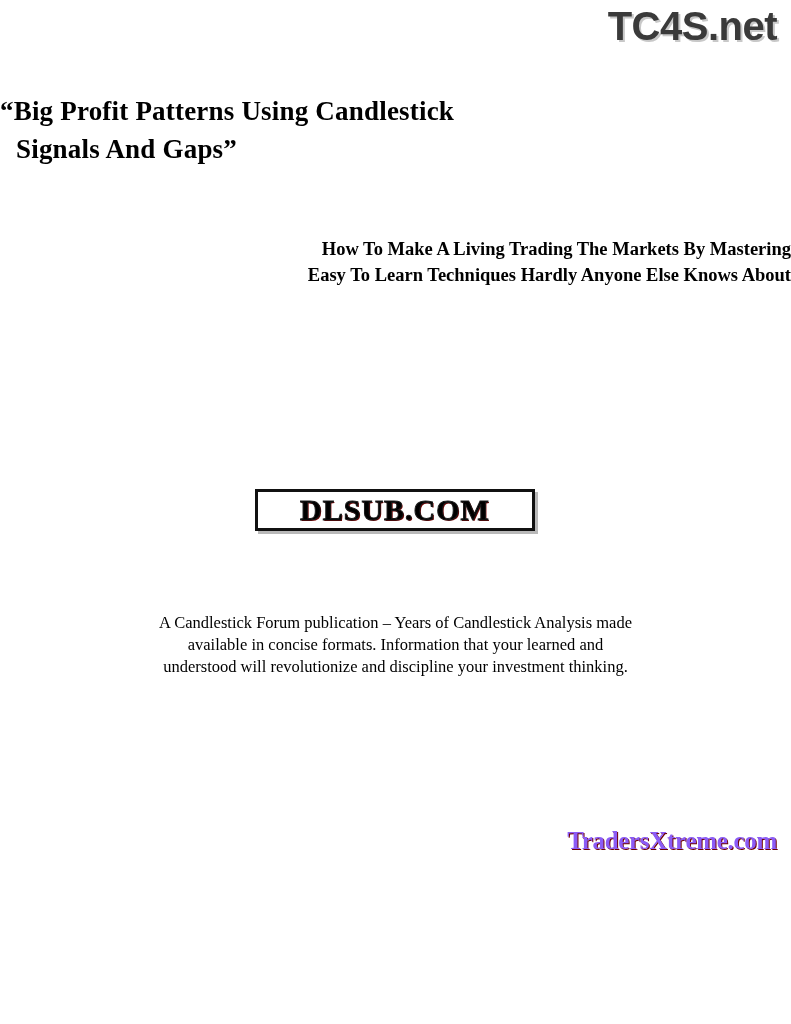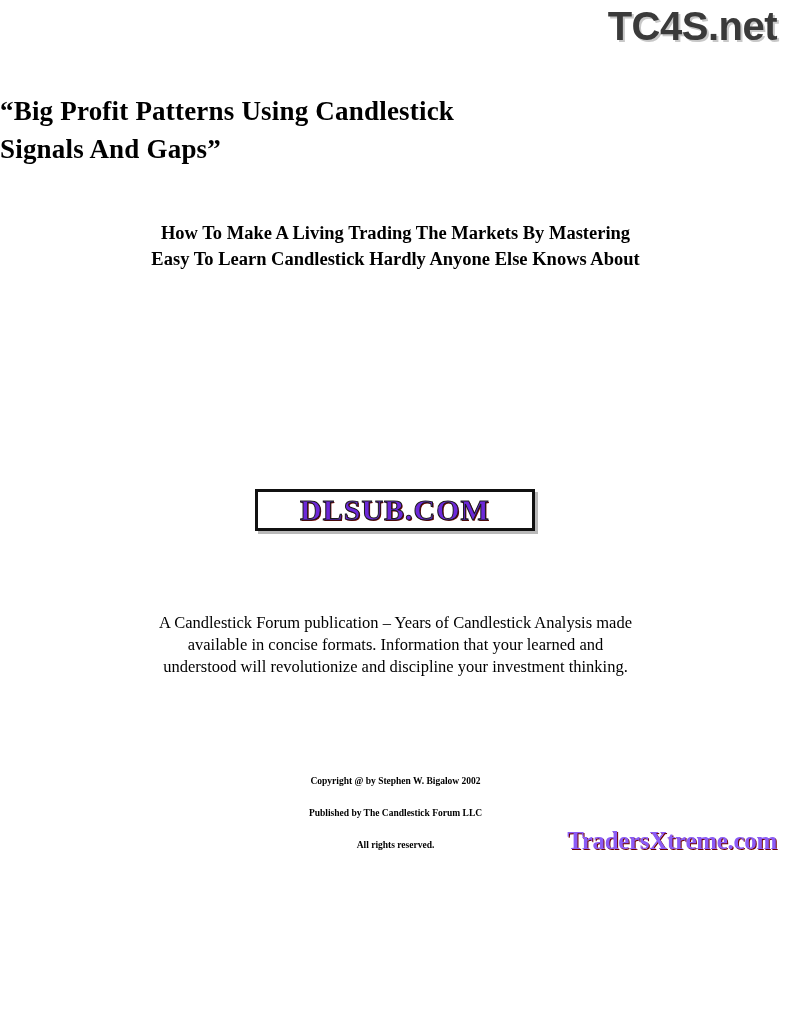--- a/index.html
+++ b/index.html
@@ -42,29 +42,29 @@
     top: 92px;
     left: 0;
     width: 791px;
     text-align: left;
     font-family: "Liberation Serif", serif;
     font-weight: bold;
     font-size: 27px;
     line-height: 38px;
     letter-spacing: 0.2px;
   }
-  .title .line2 { display: block; }
+  .title .line2 { display: block; padding-left: 16px; }
 
   
   .subtitle {
     position: absolute;
-    top: 220px;
+    top: 236px;
     left: 0;
     width: 791px;
-    text-align: center;
+    text-align: right;
     font-family: "Liberation Serif", serif;
     font-weight: bold;
     font-size: 18.5px;
     line-height: 26px;
   }
   .subtitle .line2 { display: block; }
 
   
   .logo-badge {
     position: absolute;
@@ -78,21 +78,21 @@
     display: flex;
     align-items: center;
     justify-content: center;
     box-shadow: 3px 3px 0 #b9b9b9;
   }
   .logo-badge .logo-text {
     font-family: "Liberation Serif", serif;
     font-weight: bold;
     font-style: normal;
     font-size: 30px;
-    color: #6d28d9;
+    color: #000000;
     letter-spacing: 1px;
     -webkit-text-stroke: 1px #1a1a1a;
     text-shadow: 1px 1px 0 #7a0000;
   }
 
   
   .description {
     position: absolute;
     top: 612px;
     left: 0;
@@ -138,34 +138,29 @@
 
   <div class="watermark-top">TC4S.net</div>
 
   <div class="title">
     <span class="line1">“Big Profit Patterns Using Candlestick</span>
     <span class="line2">Signals And Gaps”</span>
   </div>
 
   <div class="subtitle">
     <span class="line1">How To Make A Living Trading The Markets By Mastering</span>
-    <span class="line2">Easy To Learn Candlestick Hardly Anyone Else Knows About</span>
+    <span class="line2">Easy To Learn Techniques Hardly Anyone Else Knows About</span>
   </div>
 
   <div class="logo-badge">
     <span class="logo-text">DLSUB.COM</span>
   </div>
 
   <div class="description">
     <span>A Candlestick Forum publication – Years of Candlestick Analysis made</span>
     <span>available in concise formats. Information that your learned and</span>
     <span>understood will revolutionize and discipline your investment thinking.</span>
   </div>
 
-  <div class="copyright">
-    <span>Copyright @ by Stephen W. Bigalow 2002</span>
-    <span>Published by The Candlestick Forum LLC</span>
-    <span>All rights reserved.</span>
-  </div>
 
   <div class="watermark-bottom">TradersXtreme.com</div>
 
 </div>
 
 </body></html>

